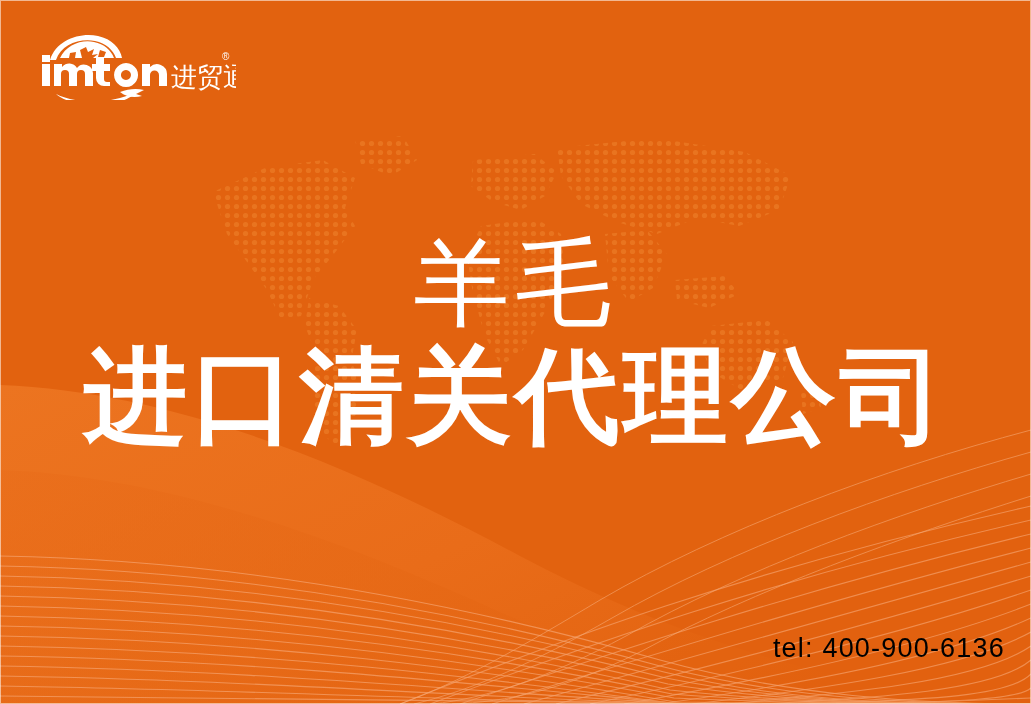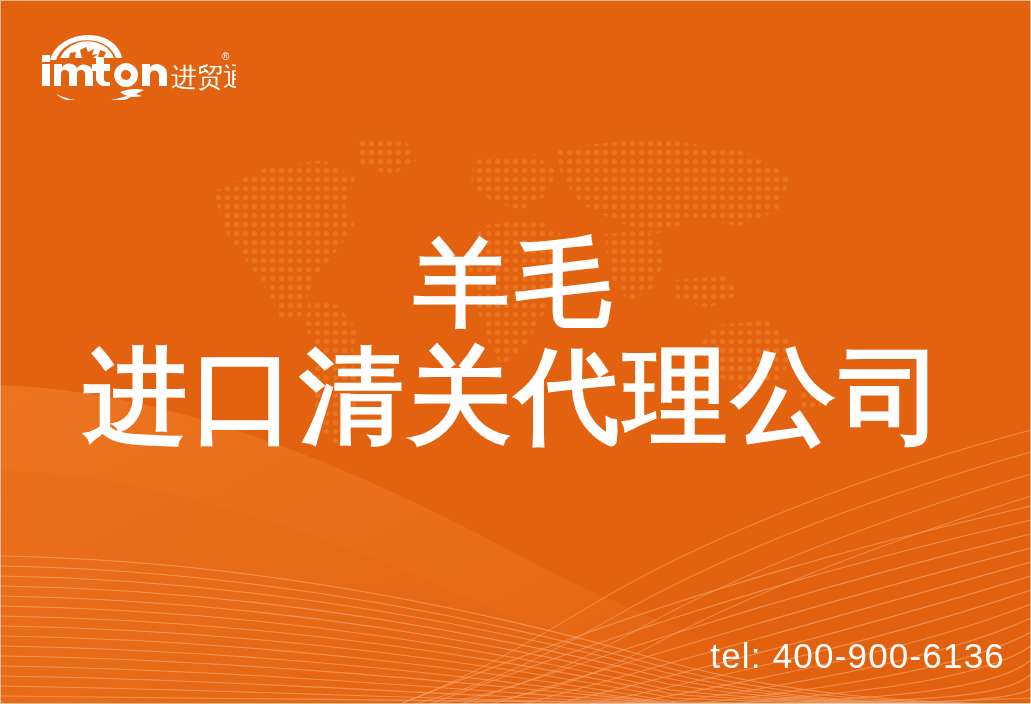--- a/index.html
+++ b/index.html
@@ -81,44 +81,43 @@
     width: 1031px;
     z-index: 30;
     text-align: center;
     color: #ffffff;
   }
   .headline .line1 {
     display: block;
     font-size: 96px;
     line-height: 110px;
     letter-spacing: 6px;
-    font-weight: 700;
+    font-weight: 400;
     white-space: nowrap;
   }
   .headline .line2 {
     display: block;
     font-size: 104px;
     line-height: 116px;
     letter-spacing: 4px;
     font-weight: 700;
     white-space: nowrap;
   }
 
   
   .tel {
     position: absolute;
     right: 26px;
     top: 631px;
     z-index: 40;
-    color: #ffffff;
-    font-size: 35px;
+    color: #000000;
+    font-size: 27px;
     line-height: 34px;
     letter-spacing: 1.2px;
     white-space: nowrap;
-    margin-top: 8px;
   }
 </style>
 </head>
 <body>
 
 <div class="banner">
 
   <div class="worldmap">
     <svg viewBox="0 0 620 330" xmlns="http://www.w3.org/2000/svg" aria-hidden="true">
       <defs>

